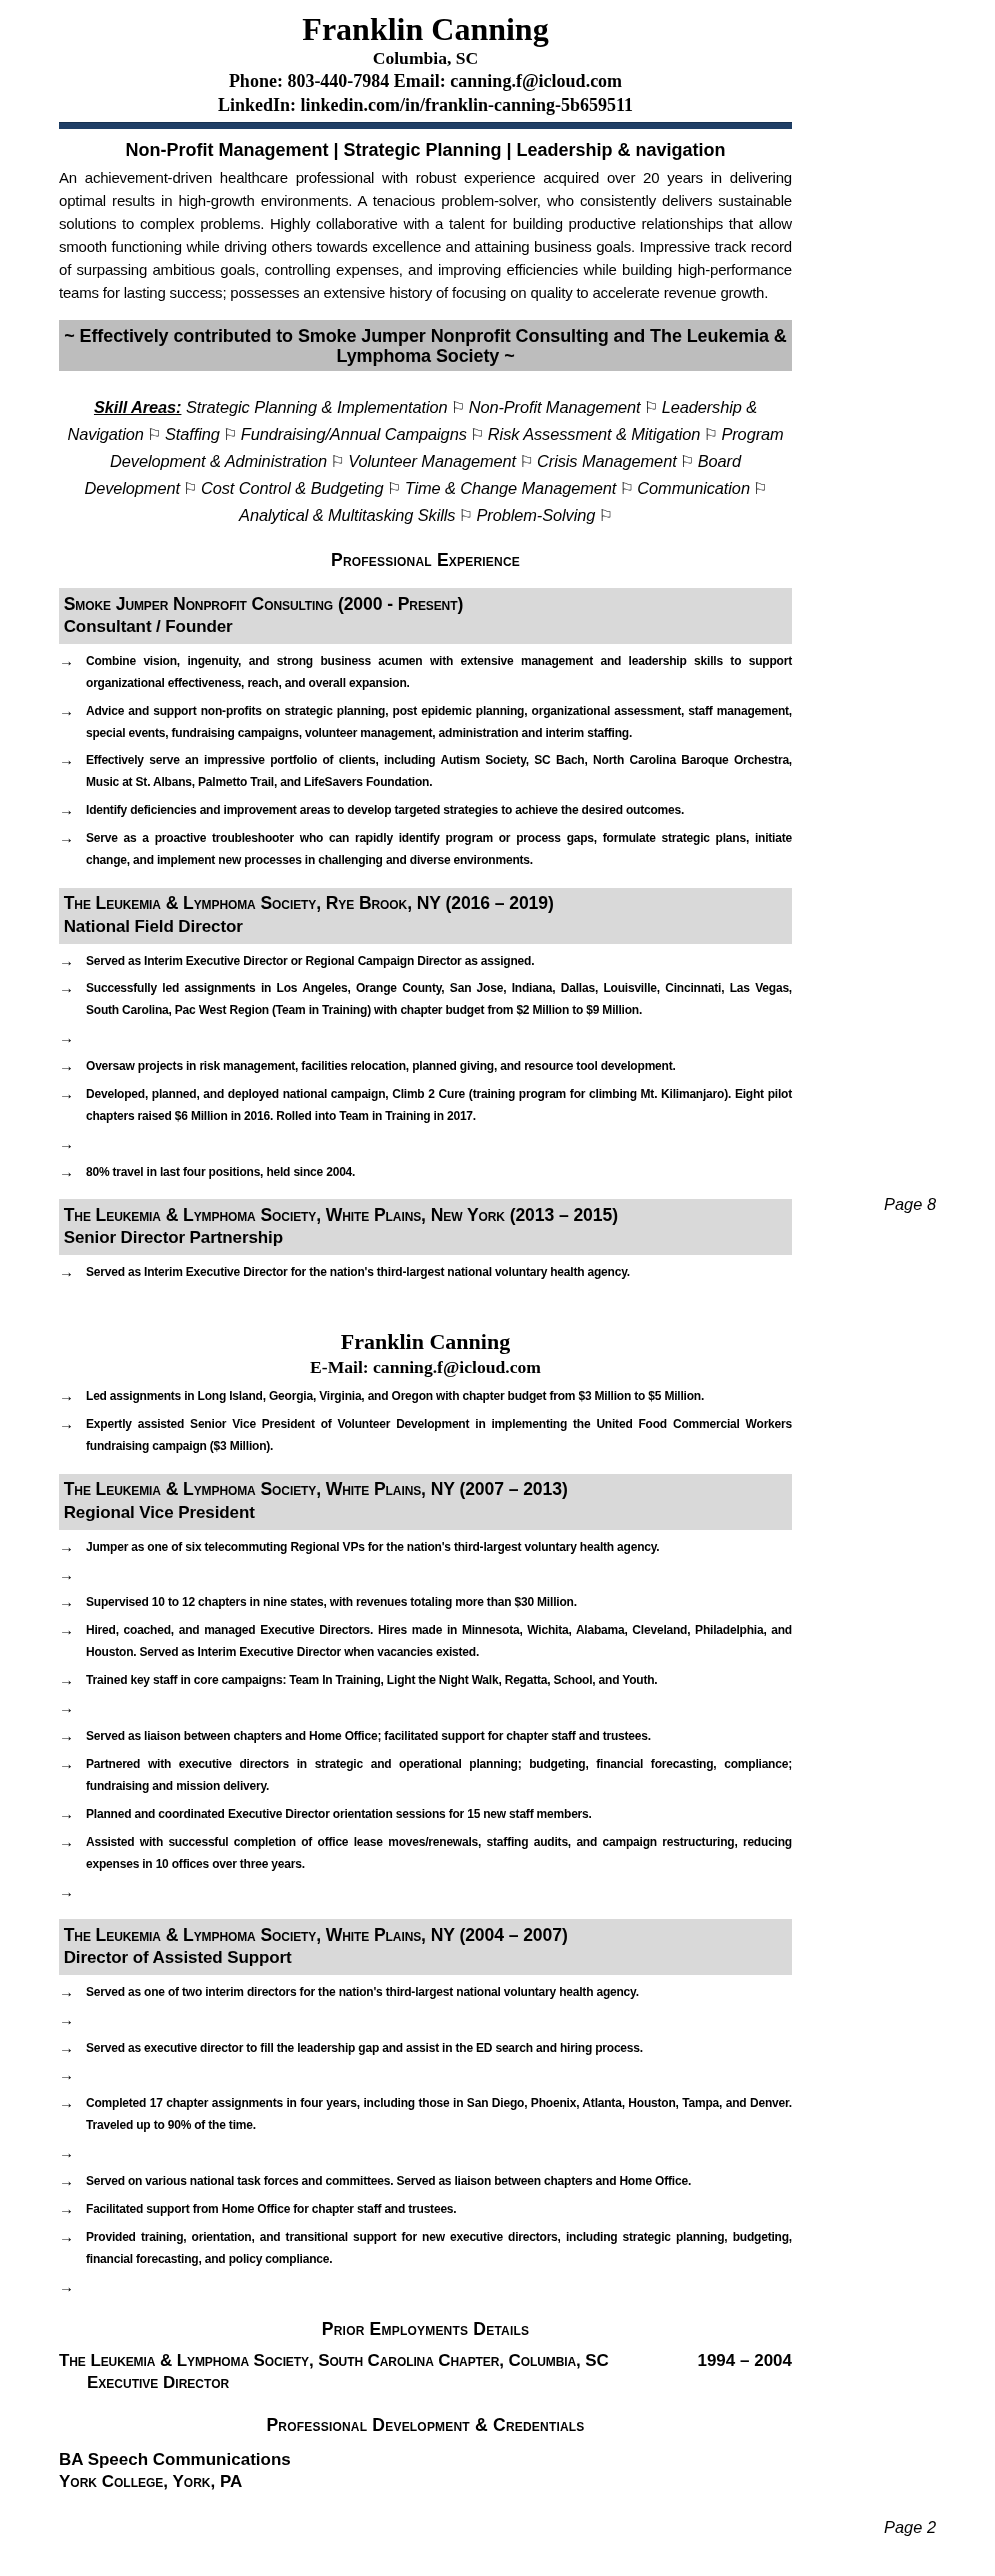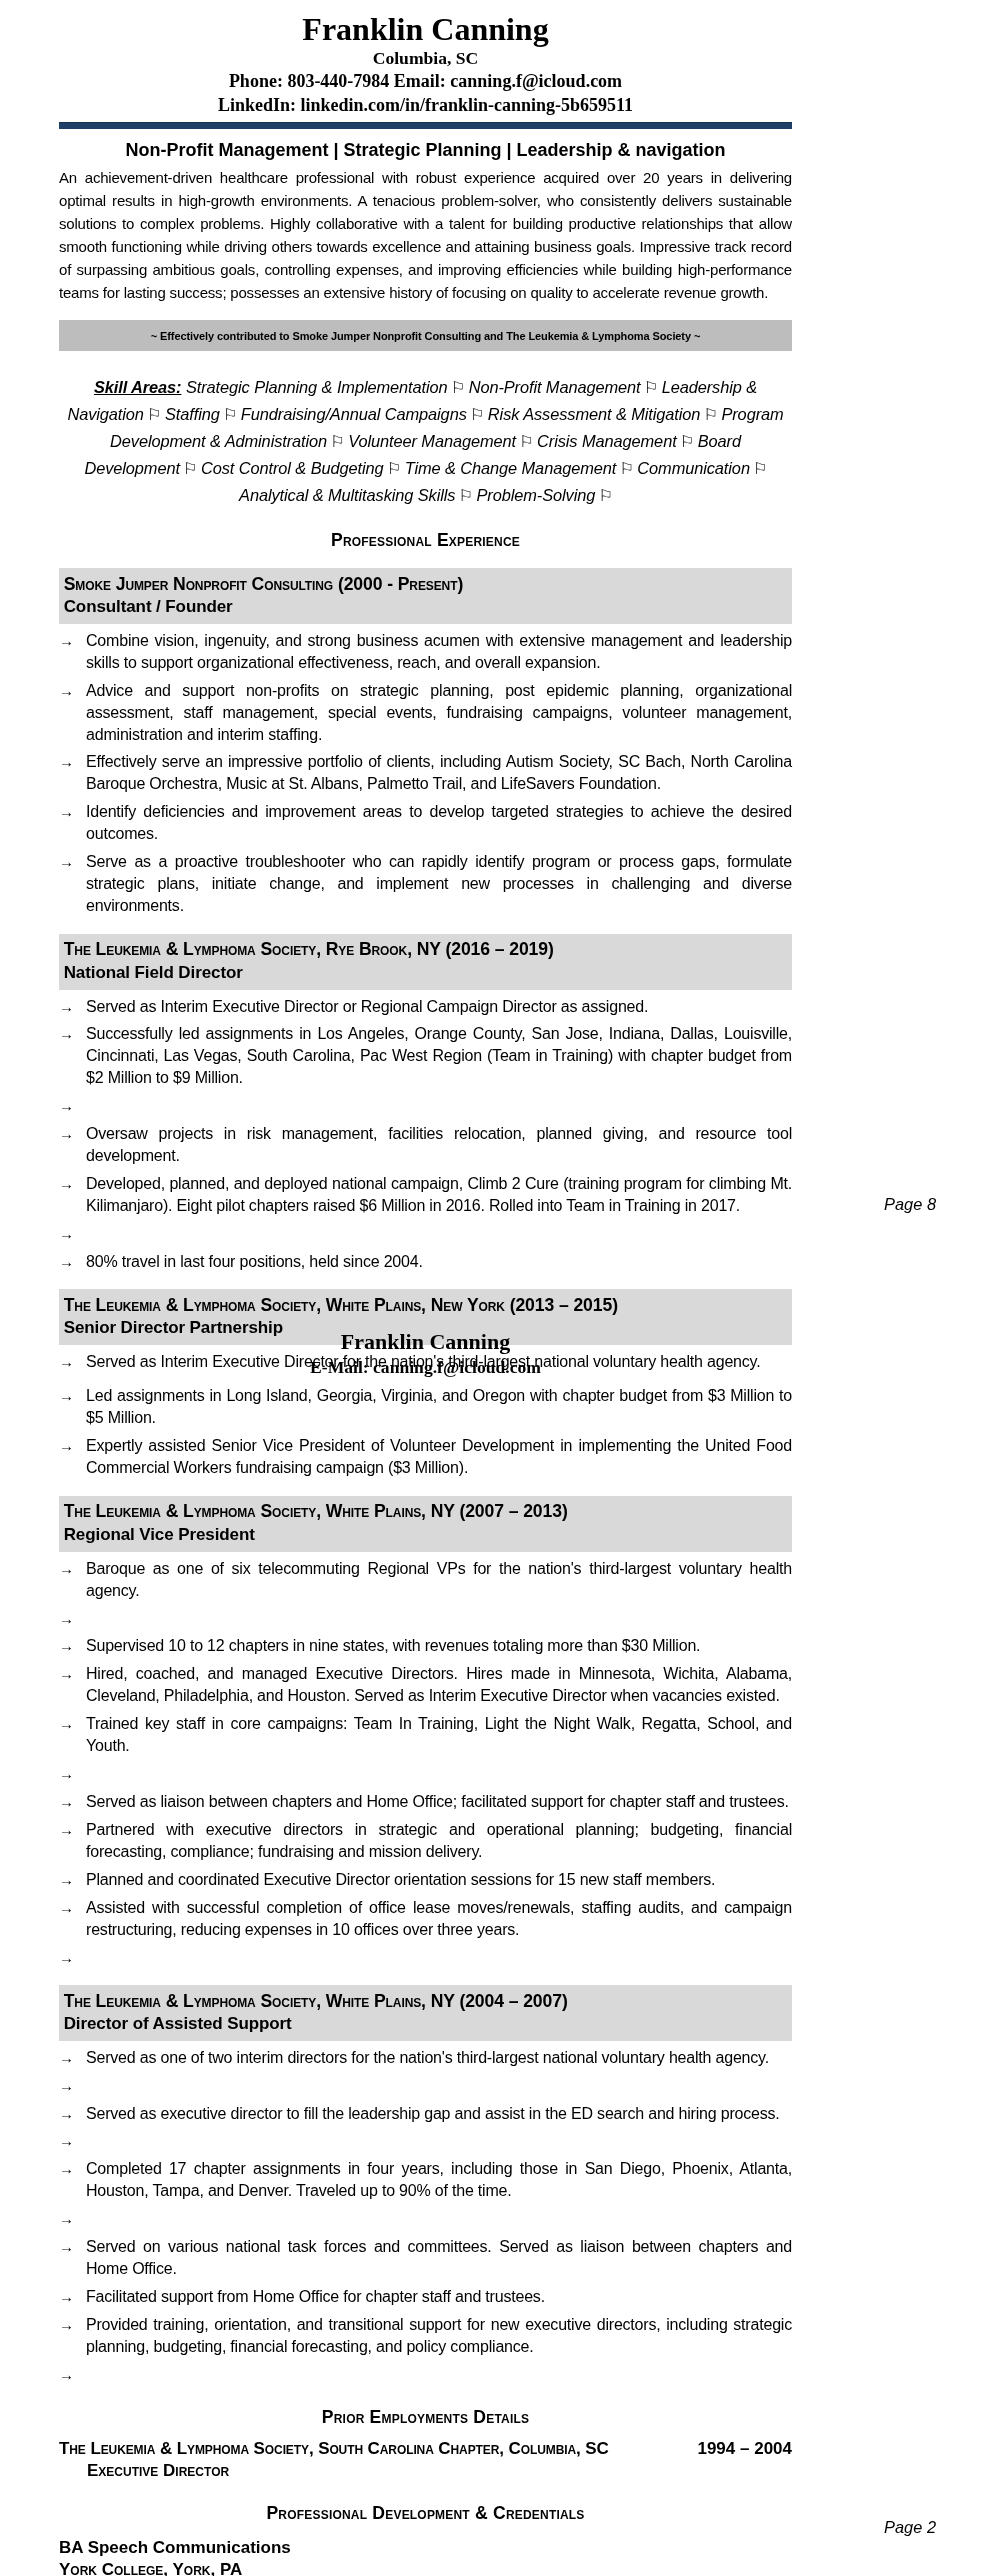--- a/index.html
+++ b/index.html
@@ -19,21 +19,21 @@
   .hdr .contact,.hdr .linkedin{font-size:18px;line-height:24px;}
   .rule{height:5.3px;background:#1f3f66;margin-top:5.9px;border-top:1.2px solid #16304f;}
 
   .headline{font-size:18px;font-weight:bold;text-align:center;margin:11.7px 0 4.7px 0;}
 
   .summary{
     font-size:15px;line-height:23px;text-align:justify;letter-spacing:-0.2px;margin:3.5px 0 0 0;
   }
 
   .banner{
-    background:#bdbdbd;font-weight:bold;font-size:11px;line-height:20px;
+    background:#bdbdbd;font-weight:bold;font-size:18px;line-height:20px;
     text-align:center;padding:5.3px 3.5px;margin-top:16.4px;letter-spacing:-0.1px;
   }
 
   .skills{
     font-style:italic;font-size:16.4px;line-height:27px;text-align:center;
     margin:23.4px 5.9px 0 5.9px;letter-spacing:-0.1px;
   }
   .skills .lbl{font-weight:bold;text-decoration:underline;}
 
   .heading{
@@ -44,21 +44,21 @@
   .job{margin-top:16.4px;}
   .job-bar{
     background:#d9d9d9;padding:4.7px 4.7px 5.9px 4.7px;margin-bottom:2.3px;
   }
   .job-company{font-variant:small-caps;font-weight:bold;font-size:17.6px;line-height:23.4px;letter-spacing:-0.1px;}
   .job-role{font-weight:bold;font-size:17px;line-height:22px;letter-spacing:-0.1px;}
 
   ul.bullets{list-style:none;margin:3.5px 0 0 0;padding:0;}
   ul.bullets li{display:flex;margin:5.9px 0;min-height:22px;}
   ul.bullets .arrow{flex:0 0 27px;font-size:15px;line-height:22px;}
-  ul.bullets .btext{flex:1;font-size:16px;line-height:22px;text-align:justify;letter-spacing:-0.2px;}
+  ul.bullets .btext{flex:1;font-size:12px;line-height:22px;text-align:justify;letter-spacing:-0.2px;font-weight:bold;}
 
   
   .hdr2{text-align:center;padding-top:8.2px;font-family:"Liberation Serif","DejaVu Serif",serif;font-weight:bold;}
   .hdr2 .name{font-size:22px;line-height:28px;margin:0;}
   .hdr2 .email{font-size:17.6px;line-height:23.4px;}
   .cont-bullets{margin-top:17.6px;}
 
   .prior{margin-top:20px;}
   .prior-row{display:flex;justify-content:space-between;align-items:flex-end;margin-top:10.5px;}
   .prior-company{font-variant:small-caps;font-weight:bold;font-size:17px;line-height:22px;letter-spacing:-0.1px;}
@@ -201,21 +201,21 @@
   </ul>
 
   <section class="job">
     <div class="job-bar">
       <div class="job-company">The Leukemia &amp; Lymphoma Society, White Plains, NY (2007 – 2013)</div>
       <div class="job-role">Regional Vice President</div>
     </div>
     <ul class="bullets">
       <li>
           <span class="arrow">→</span>
-          <span class="btext">Baroque as one of six telecommuting Regional VPs for the nation's third-largest voluntary health agency.</span>
+          <span class="btext">Jumper as one of six telecommuting Regional VPs for the nation's third-largest voluntary health agency.</span>
         </li>
       <li>
           <span class="arrow">→</span>
           <span class="btext"></span>
         </li>
       <li>
           <span class="arrow">→</span>
           <span class="btext">Supervised 10 to 12 chapters in nine states, with revenues totaling more than $30 Million.</span>
         </li>
       <li>

